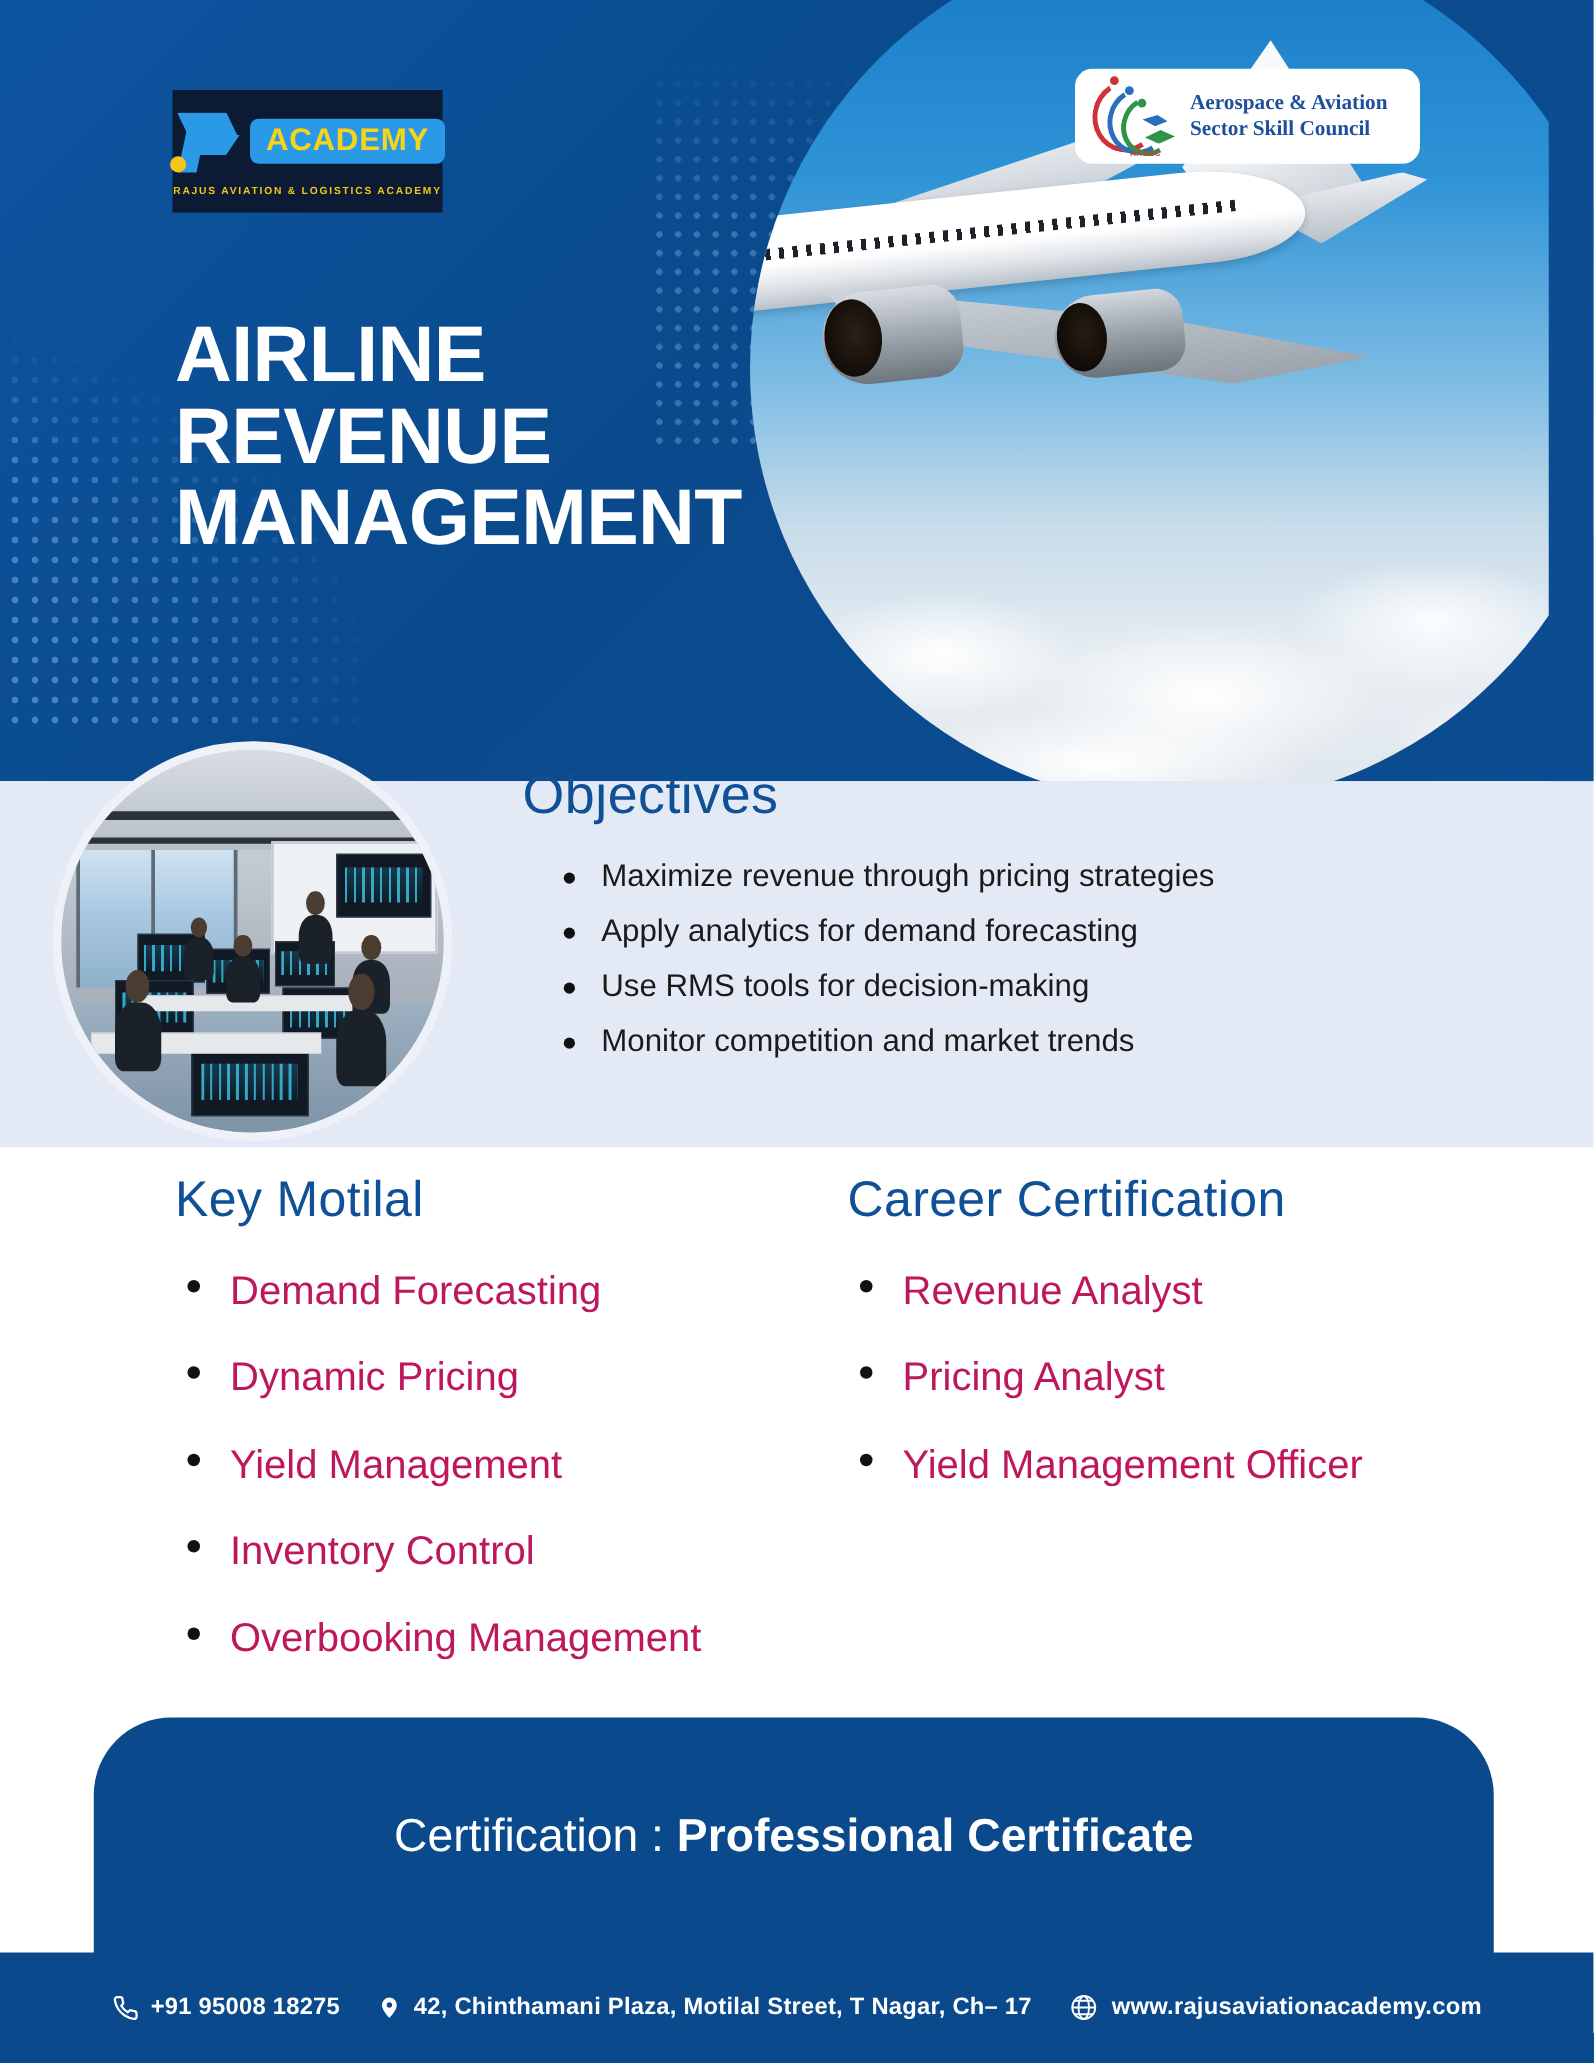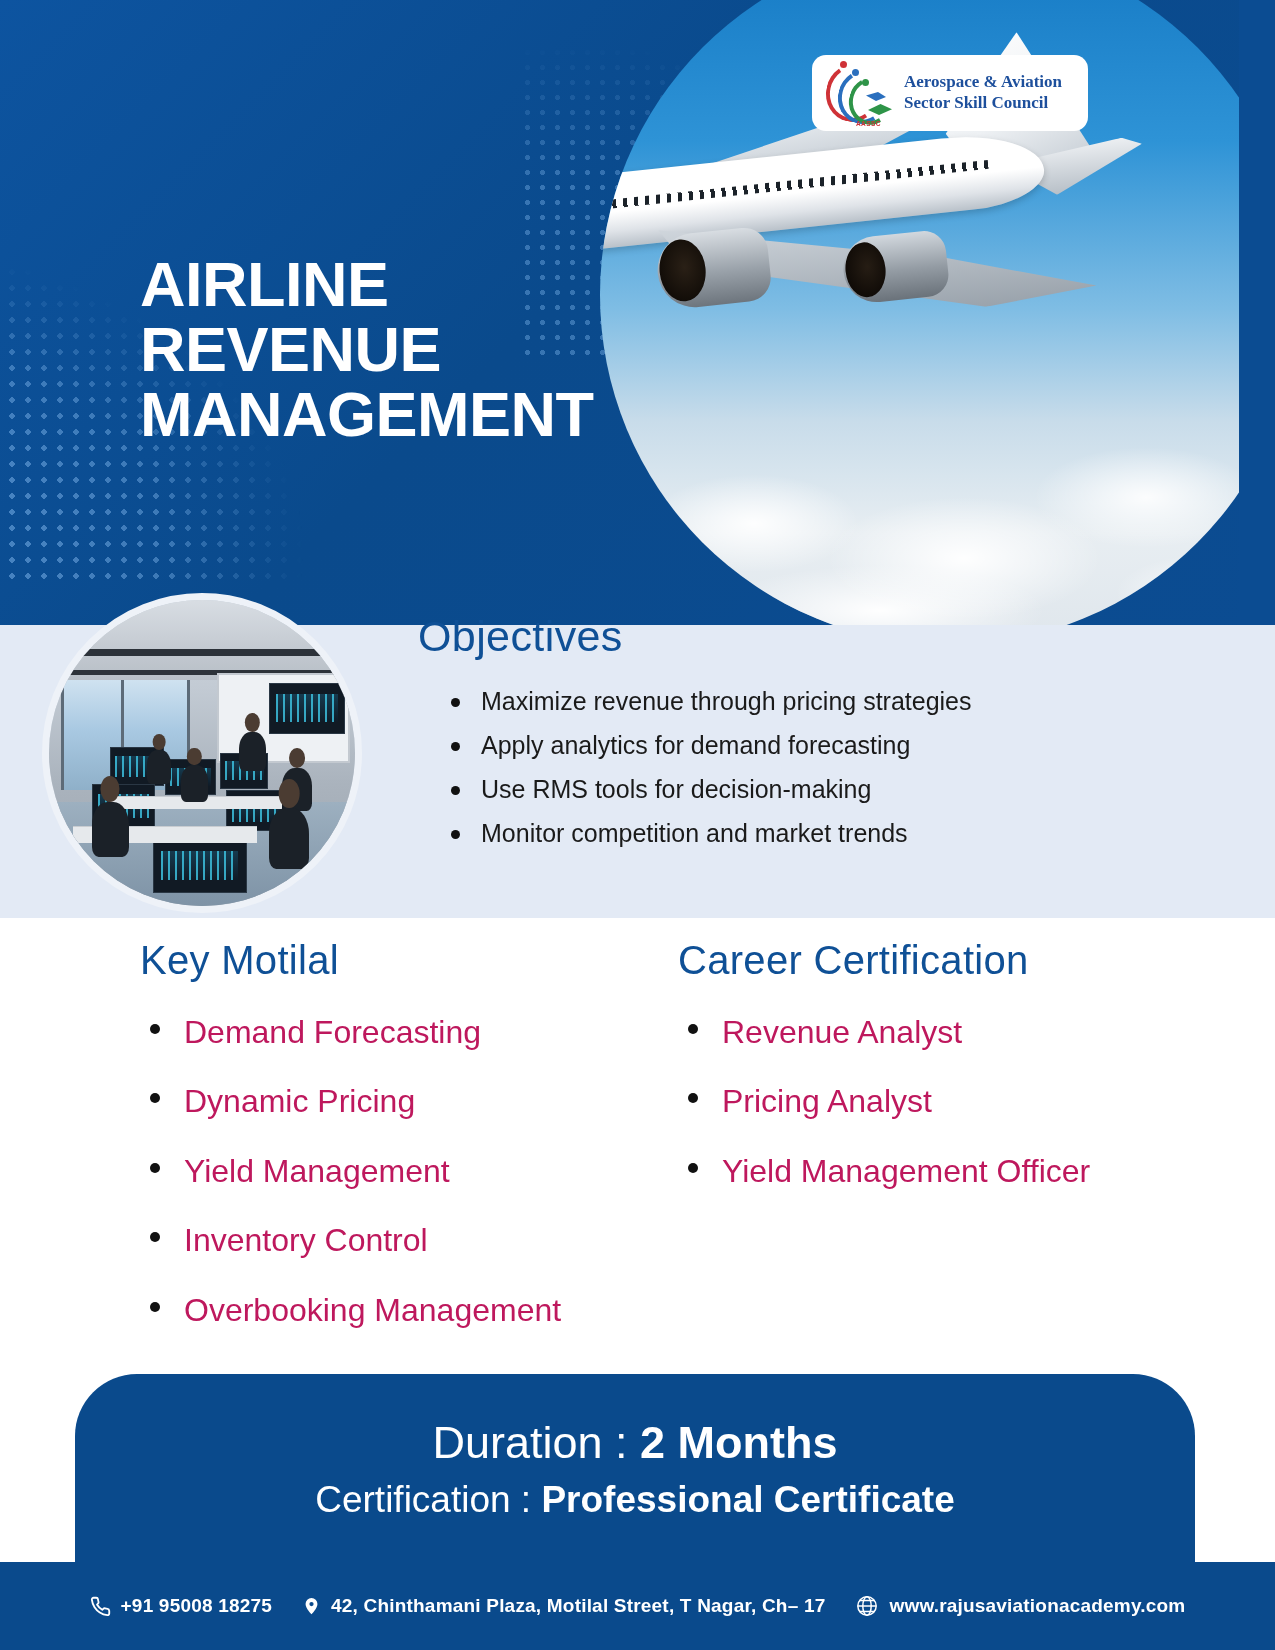--- a/index.html
+++ b/index.html
@@ -205,21 +205,21 @@
     color: #f0c419;
     font-size: 8.2px;
     letter-spacing: 1.45px;
     font-weight: bold;
     margin-top: 7px;
     white-space: nowrap;
   }
 
   .aassc-logo {
     position: absolute;
-    left: 812px; top: 55px;
+    left: 860px; top: 55px;
     width: 276px; height: 76px;
     background: #ffffff;
     border-radius: 14px;
     z-index: 8;
     display: flex;
     align-items: center;
     padding-left: 10px;
     box-sizing: border-box;
   }
   .aassc-mark { position: relative; width: 78px; height: 66px; flex: 0 0 78px; }
@@ -476,20 +476,32 @@
         <div class="engine1">
             <div class="intake"></div>
           </div>
         <div class="engine2">
             <div class="intake"></div>
           </div>
       </div>
     </div>
     <div class="header-right-strip"></div>
 
+    <div class="rajus-logo">
+      <div class="rajus-row">
+        <div class="rajus-mark">
+          <div class="r-top"></div>
+          <div class="r-stem"></div>
+          <div class="r-leg"></div>
+          <div class="r-dot"></div>
+        </div>
+        <div class="academy-pill">ACADEMY</div>
+      </div>
+      <div class="rajus-sub">RAJUS AVIATION &amp; LOGISTICS ACADEMY</div>
+    </div>
 
     <div class="aassc-logo">
       <div class="aassc-mark">
         <div class="arc arc-red"></div>
         <div class="arc arc-blue"></div>
         <div class="arc arc-green"></div>
         <div class="fig fig-r"></div>
         <div class="fig fig-b"></div>
         <div class="fig fig-g"></div>
         <div class="bird-blue"></div>
@@ -562,23 +574,20 @@
       <h2 class="col-heading">Career Certification</h2>
       <ul class="bullets">
         <li>Revenue Analyst</li>
         <li>Pricing Analyst</li>
         <li>Yield Management Officer</li>
       </ul>
     </div>
   </div>
 
   <div class="duration-banner">
-    <div class="duration-line">
-      <span>Duration : </span><b>2 Months</b>
-    </div>
     <div class="cert-line">
       <span>Certification : </span><b>Professional Certificate</b>
     </div>
   </div>
 
   <div class="footer">
     <div class="fitem">
       <span class="ficon">
         <svg width="21" height="21" viewBox="0 0 24 24" fill="none" stroke="#ffffff" stroke-width="2.1" stroke-linecap="round" stroke-linejoin="round">
           <path d="M22 16.9v3a2 2 0 0 1-2.2 2 19.8 19.8 0 0 1-8.6-3.1 19.5 19.5 0 0 1-6-6A19.8 19.8 0 0 1 2.1 4.2 2 2 0 0 1 4.1 2h3a2 2 0 0 1 2 1.7c.1 1 .3 1.9.6 2.8a2 2 0 0 1-.5 2.1L8 9.8a16 16 0 0 0 6 6l1.2-1.2a2 2 0 0 1 2.1-.5c.9.3 1.8.5 2.8.6a2 2 0 0 1 1.7 2Z"></path>

